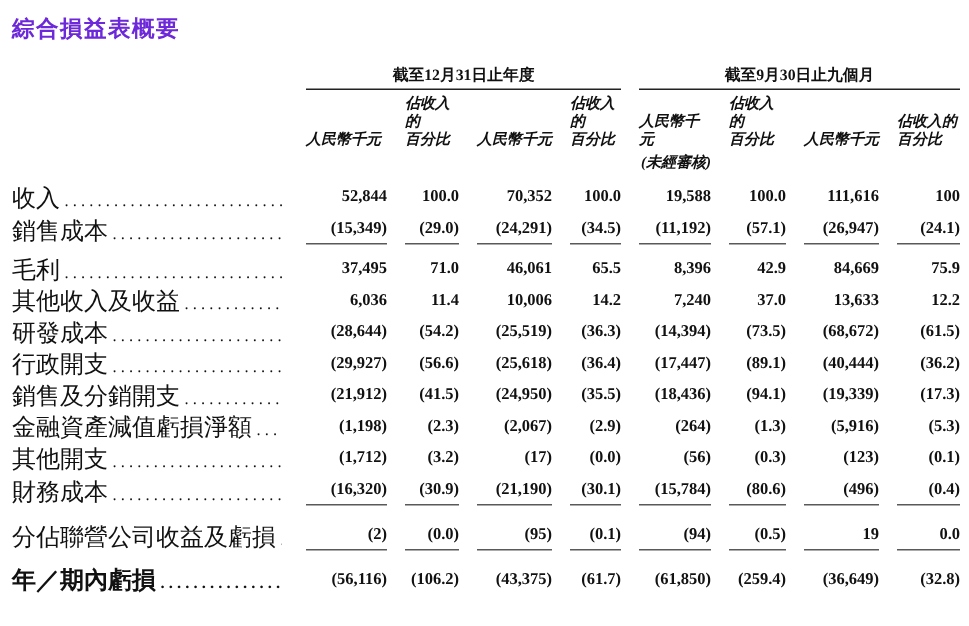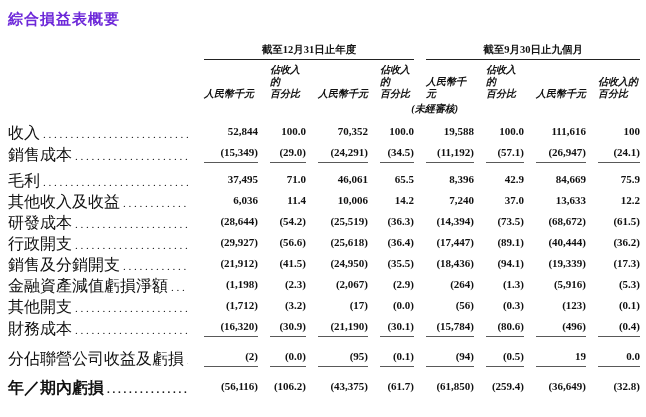--- a/index.html
+++ b/index.html
@@ -29,21 +29,21 @@
   .yr-in{
     text-align:center;font-weight:bold;font-size:10.5px;
     padding:3px 0 2px 0;border-bottom:1px solid #222;
   }
   td.sub{
     position:relative;font-size:10px;font-style:italic;font-weight:bold;
     text-align:left;padding-top:4px;padding-bottom:20px;
     line-height:12px;
   }
   .unaud{
-    position:absolute;right:16px;bottom:5px;white-space:nowrap;
+    position:absolute;right:0;bottom:5px;white-space:nowrap;
     font-size:10px;font-style:italic;font-weight:bold;
   }
   
   td.lab{font-size:16px;line-height:13px;padding-right:2px;}
   .labflex{display:flex;align-items:baseline;}
   .labflex .txt{white-space:nowrap;}
   .labflex .dots{
     flex:1;overflow:hidden;white-space:nowrap;margin:0 2px 0 3px;
     font-size:11px;color:#111;
   }

